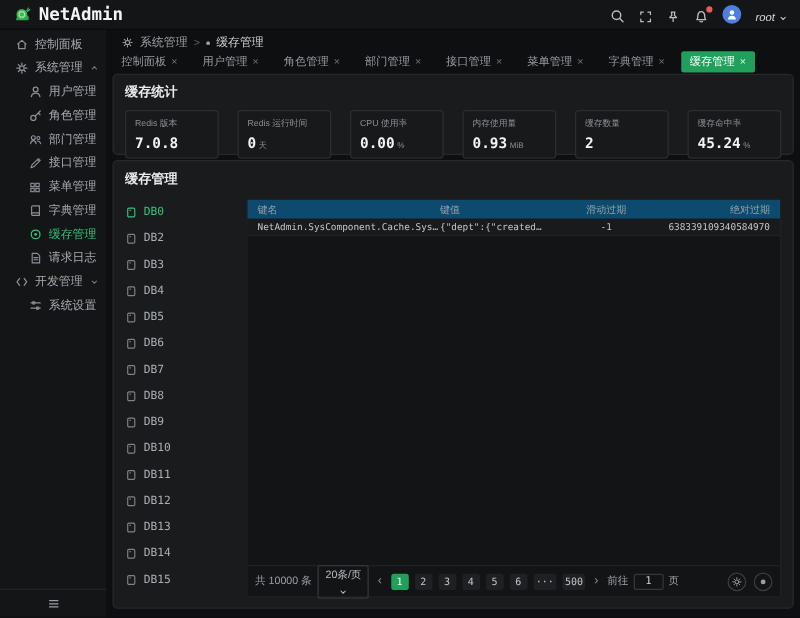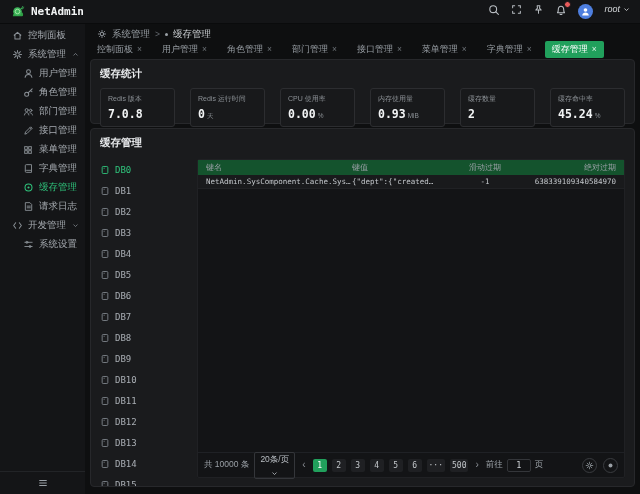--- a/index.html
+++ b/index.html
@@ -4,22 +4,22 @@
 <title>NetAdmin</title>
 <style>
   * { margin:0; padding:0; box-sizing:border-box; }
   html,body { background:#0b0c0d; }
   body { font-family:"Liberation Sans", sans-serif; }
   .screen { position:relative; width:640px; height:494px; overflow:hidden; background:#0e0f10; color:#c9cccf; }
 
   
   .topbar { position:absolute; top:0; left:0; right:0; height:24px; background:#141517; display:flex; align-items:center; padding:0 10px; border-bottom:1px solid #0a0b0c; z-index:5; }
   .brand { display:flex; align-items:center; gap:6px; }
-  .brand-name { font-family:"DejaVu Sans Mono", monospace; font-weight:bold; font-size:11px; color:#f2f4f5; }
-  .topbar-right { margin-left:auto; display:flex; align-items:flex-start; gap:11px; color:#b8bdc2;font-style:italic; }
+  .brand-name { font-family:"DejaVu Sans Mono", monospace; font-weight:bold; font-size:14px; color:#f2f4f5; }
+  .topbar-right { margin-left:auto; display:flex; align-items:flex-end; gap:11px; color:#b8bdc2;font-style:italic; }
   .tb-icon { display:flex; align-items:center; cursor:pointer; }
   .bell-wrap { position:relative; }
   .badge-dot { position:absolute; top:-3px; right:-4px; width:7px; height:7px; border-radius:50%; background:#e85b5b; border:1px solid #141517; }
   .avatar { width:15px; height:15px; border-radius:50%; background:#4e7fe0; display:flex; align-items:center; justify-content:center; overflow:hidden; }
   .userbox { display:flex; align-items:center; gap:3px; font-size:9px; color:#d4d7da; cursor:pointer; }
 
   
   .sidebar { position:absolute; top:24px; left:0; width:85px; bottom:0; background:#141517; padding-top:2px; }
   .side-item { height:19px; display:flex; align-items:center; gap:5px; padding-left:12px; padding-right:6px; font-size:9.5px; color:#a6abb1; cursor:pointer; white-space:nowrap; }
   .side-item .si-icon { width:11px; display:flex; align-items:center; color:#8a9096; }
@@ -56,21 +56,21 @@
   
   .main-panel { margin-top:4px; height:359px; display:flex; flex-direction:column; }
   .cache-body { flex:1; display:flex; min-height:0; }
   .db-col { width:104px; padding:4px 0 0 9px; overflow:hidden; }
   .db-item { height:21px; display:flex; align-items:center; gap:5px; font-size:9px; font-family:"DejaVu Sans Mono", monospace; color:#a9aeb4; cursor:pointer; }
   .db-item .db-icon { display:flex; color:#7d838a; }
   .db-item.active { color:#2fc47c; }
   .db-item.active .db-icon { color:#2fc47c; }
 
   .table-col { flex:1; margin:4px 9px 8px 2px; background:#131416; border:1px solid #202124; border-radius:2px; display:flex; flex-direction:column; min-width:0; }
-  .t-header { display:flex; align-items:center; height:15px; background:#14532d; font-size:8px; color:#9aa0a6; padding:0 8px; }
+  .t-header { display:flex; align-items:center; height:15px; background:#0c4a6e; font-size:8px; color:#9aa0a6; padding:0 8px; }
   .t-row { display:flex; align-items:center; height:14px; background:#191a1c; border-bottom:1px solid #202124; font-size:7.5px; font-family:"DejaVu Sans Mono", monospace; color:#c3c7cb; padding:0 8px; cursor:pointer; }
   .c1 { flex:1; min-width:0; overflow:hidden; white-space:nowrap; text-overflow:ellipsis; }
   .c2 { width:112px; overflow:hidden; white-space:nowrap; }
   .c3 { width:42px; text-align:center; }
   .c4 { width:110px; text-align:right; }
   .t-empty { flex:1; }
   .t-footer { height:25px; border-top:1px solid #1f2125; display:flex; align-items:center; gap:5px; padding:0 6px; font-size:8.5px; color:#9aa0a6; }
   .pg-total { white-space:nowrap; }
   .pg-size { display:flex; align-items:center; gap:4px; border:1px solid #34363a; border-radius:2px; padding:1px 5px; color:#b9bec3; cursor:pointer; white-space:nowrap;flex-direction:column; }
   .pg-arrow { color:#8a8f95; font-size:10px; padding:0 2px; cursor:pointer; line-height:1; }
@@ -369,29 +369,20 @@
       <div class="cache-body">
         <div class="db-col">
           <div class="db-item active">
               <span class="db-icon">
                 <svg width="10" height="10" viewBox="0 0 12 12" fill="none" stroke="currentColor" stroke-width="1.1">
                   <rect x="2.6" y="1.8" width="6.8" height="8.4" rx="1.2"></rect>
                   <path d="M4.3 3.9 H5.6"></path>
                 </svg>
               </span>
               <span>DB0</span>
-            </div>
-          <div class="db-item">
-              <span class="db-icon">
-                <svg width="10" height="10" viewBox="0 0 12 12" fill="none" stroke="currentColor" stroke-width="1.1">
-                  <rect x="2.6" y="1.8" width="6.8" height="8.4" rx="1.2"></rect>
-                  <path d="M4.3 3.9 H5.6"></path>
-                </svg>
-              </span>
-              <span>DB1</span>
             </div>
           <div class="db-item">
               <span class="db-icon">
                 <svg width="10" height="10" viewBox="0 0 12 12" fill="none" stroke="currentColor" stroke-width="1.1">
                   <rect x="2.6" y="1.8" width="6.8" height="8.4" rx="1.2"></rect>
                   <path d="M4.3 3.9 H5.6"></path>
                 </svg>
               </span>
               <span>DB2</span>
             </div>

